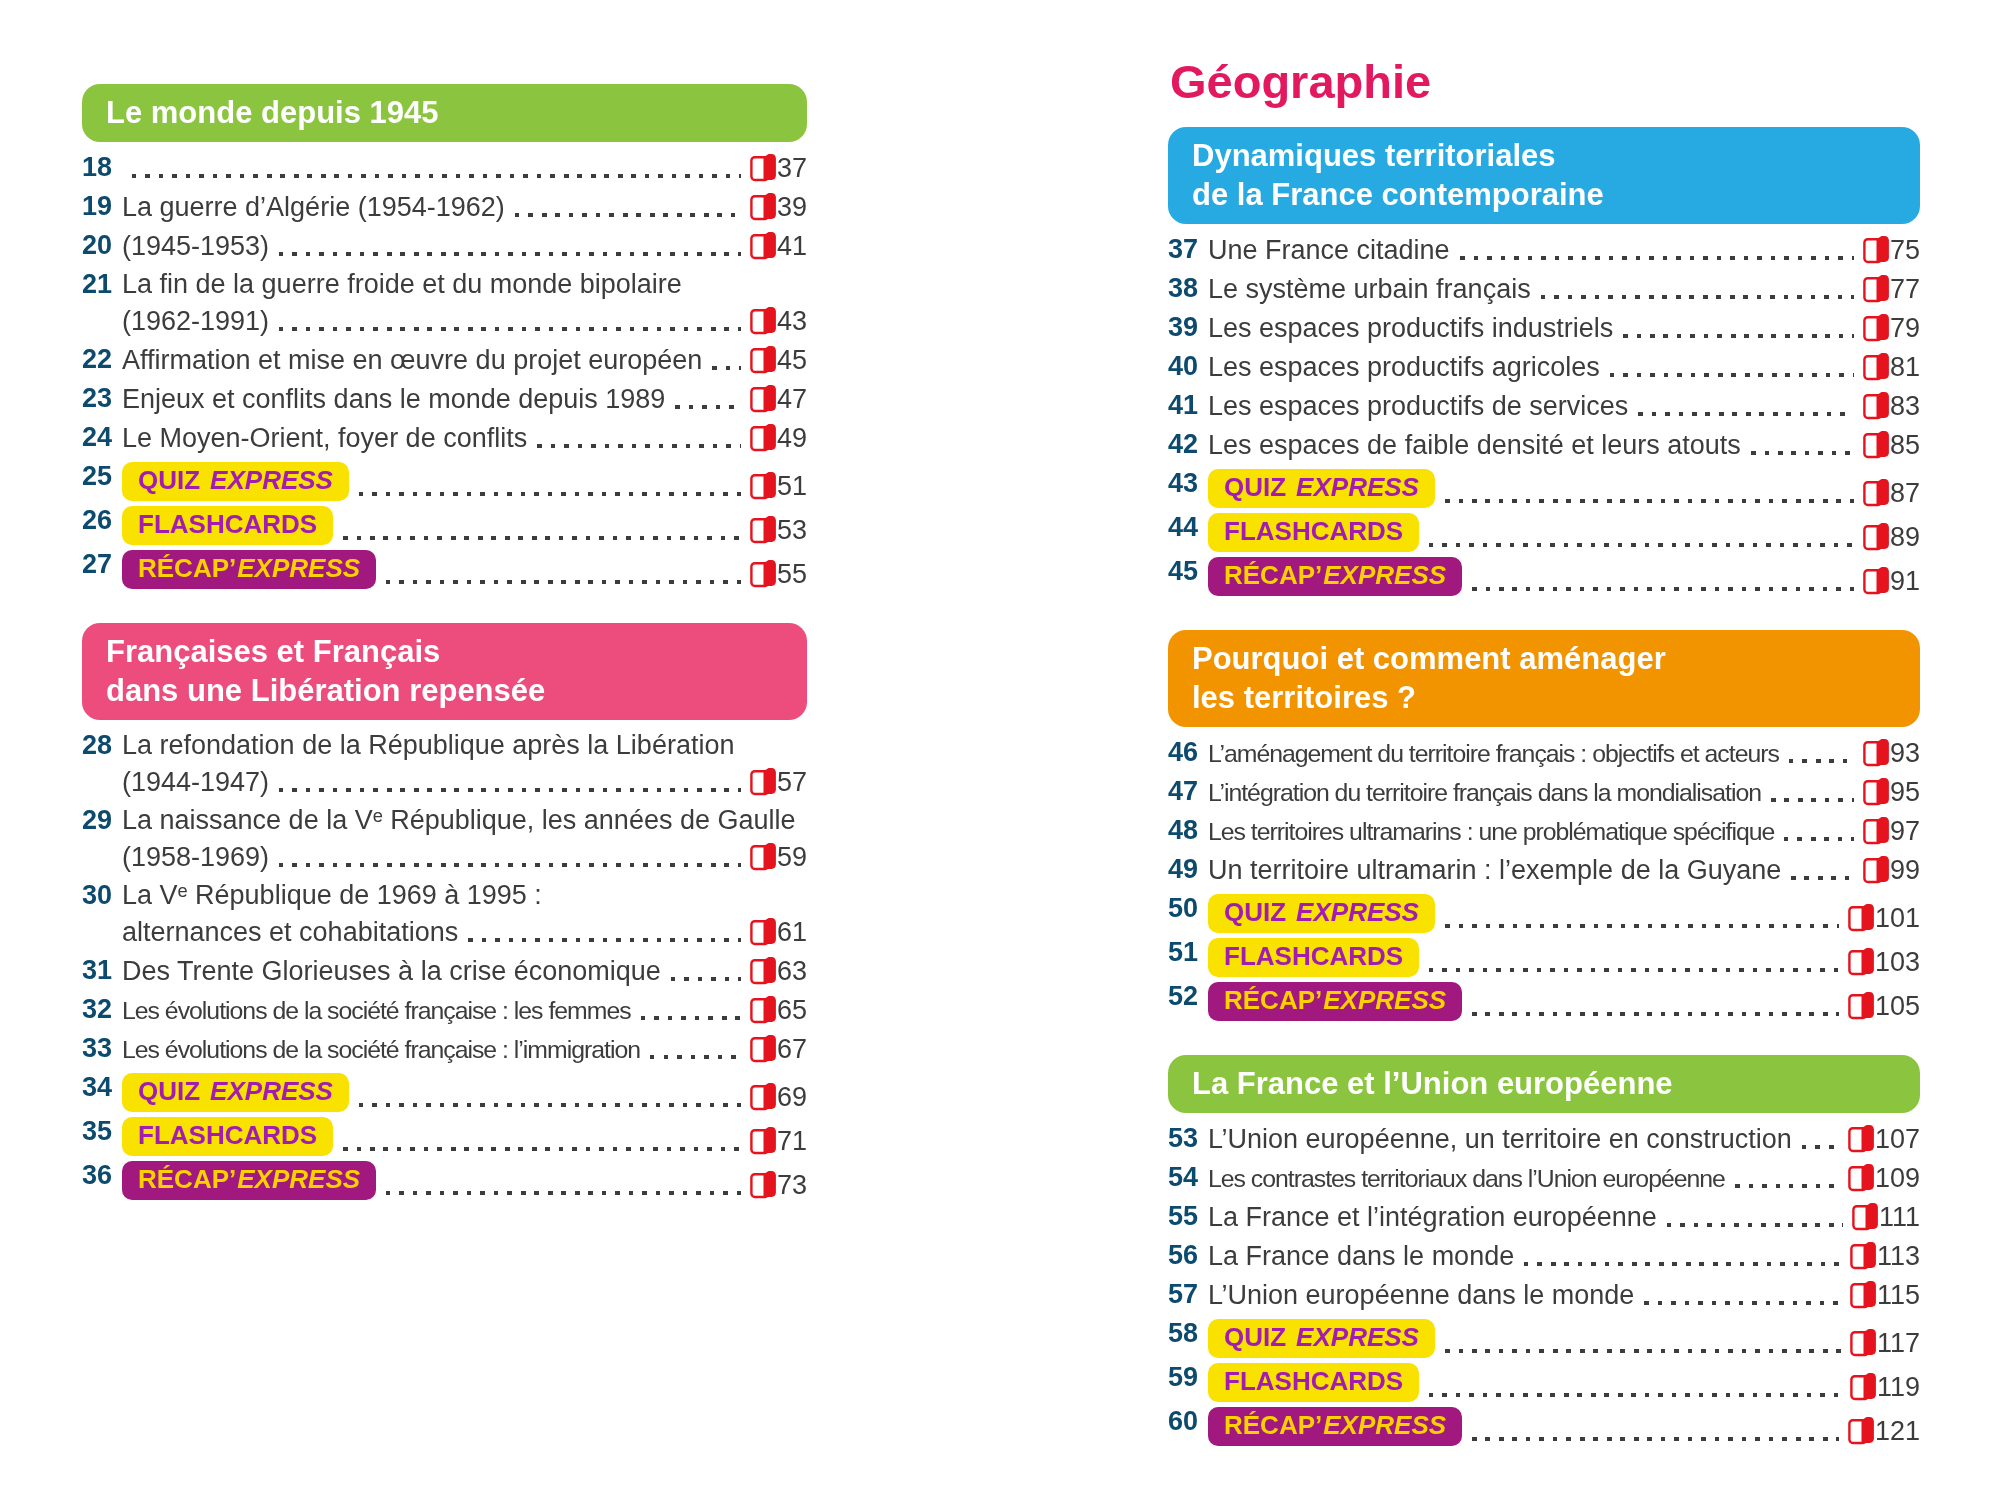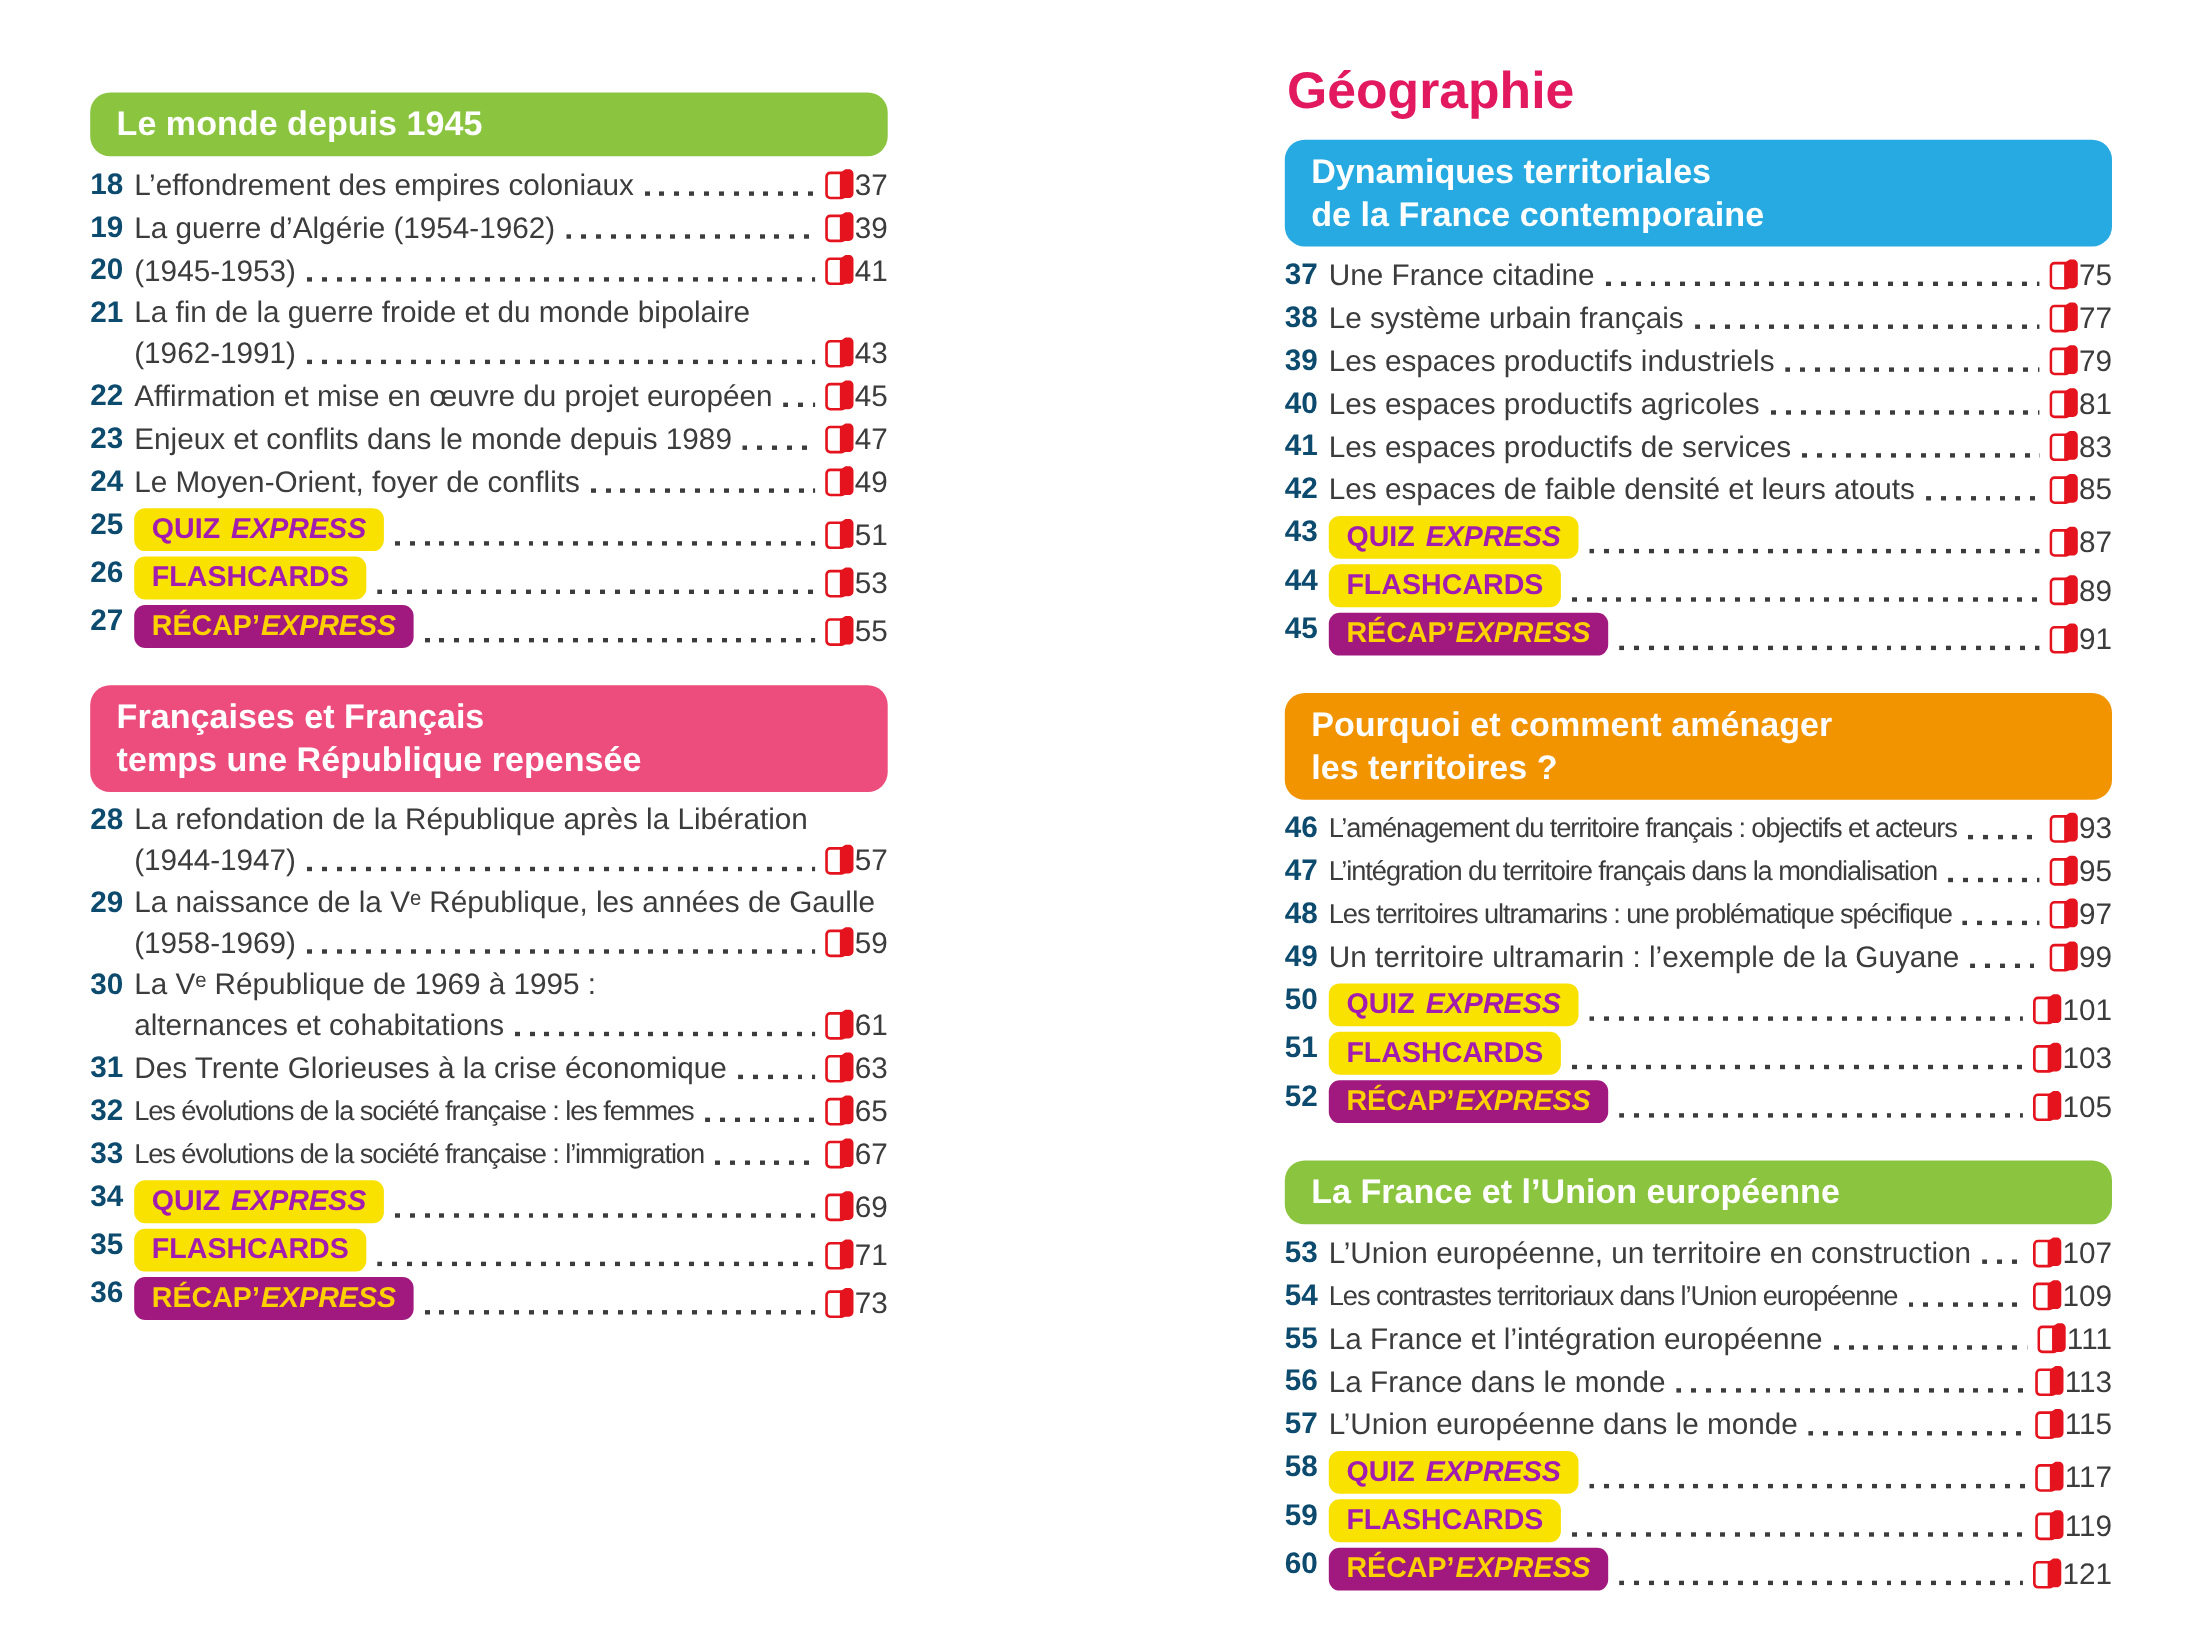--- a/index.html
+++ b/index.html
@@ -64,21 +64,20 @@
   <section class="toc-section">
     <h2 class="section-header green">
             <div>Le monde depuis 1945</div>
           </h2>
     <div class="entries">
   <div class="entry">
     <span class="num">18</span>
     <div class="content">
 
       <div class="row">
-        <span class="txt2">L’effondrement des empires coloniaux</span>
 
         <span class="leader"></span>
         <span class="icon">
           <svg width="27" height="29" viewBox="0 0 27 29" aria-hidden="true">
             <rect x="1.4" y="4.2" width="17" height="22.8" rx="3.4" fill="#ffffff" stroke="#e5131d" stroke-width="2.4"></rect>
             <path d="M13.5 4.2 L18.6 0.9 L21.6 0.9 C24.1 0.9 25.9 2.8 25.9 5.3 L25.9 22.6 C25.9 25.1 24.1 27 21.6 27 L13.5 27 Z" fill="#e5131d"></path>
           </svg>
         </span>
         <span class="pagenum">37</span>
       </div>
@@ -261,21 +260,21 @@
         <span class="pagenum">55</span>
       </div>
     </div>
   </div>
 </div>
   </section>
 
   <section class="toc-section">
     <h2 class="section-header pink">
             <div>Françaises et Français</div>
-            <div>temps une République repensée</div>
+            <div>dans une Libération repensée</div>
           </h2>
     <div class="entries">
   <div class="entry">
     <span class="num">28</span>
     <div class="content">
       <div class="line1">La refondation de la République après la Libération</div>
       <div class="row">
         <span class="txt2">(1944-1947)</span>
 
         <span class="leader"></span>

